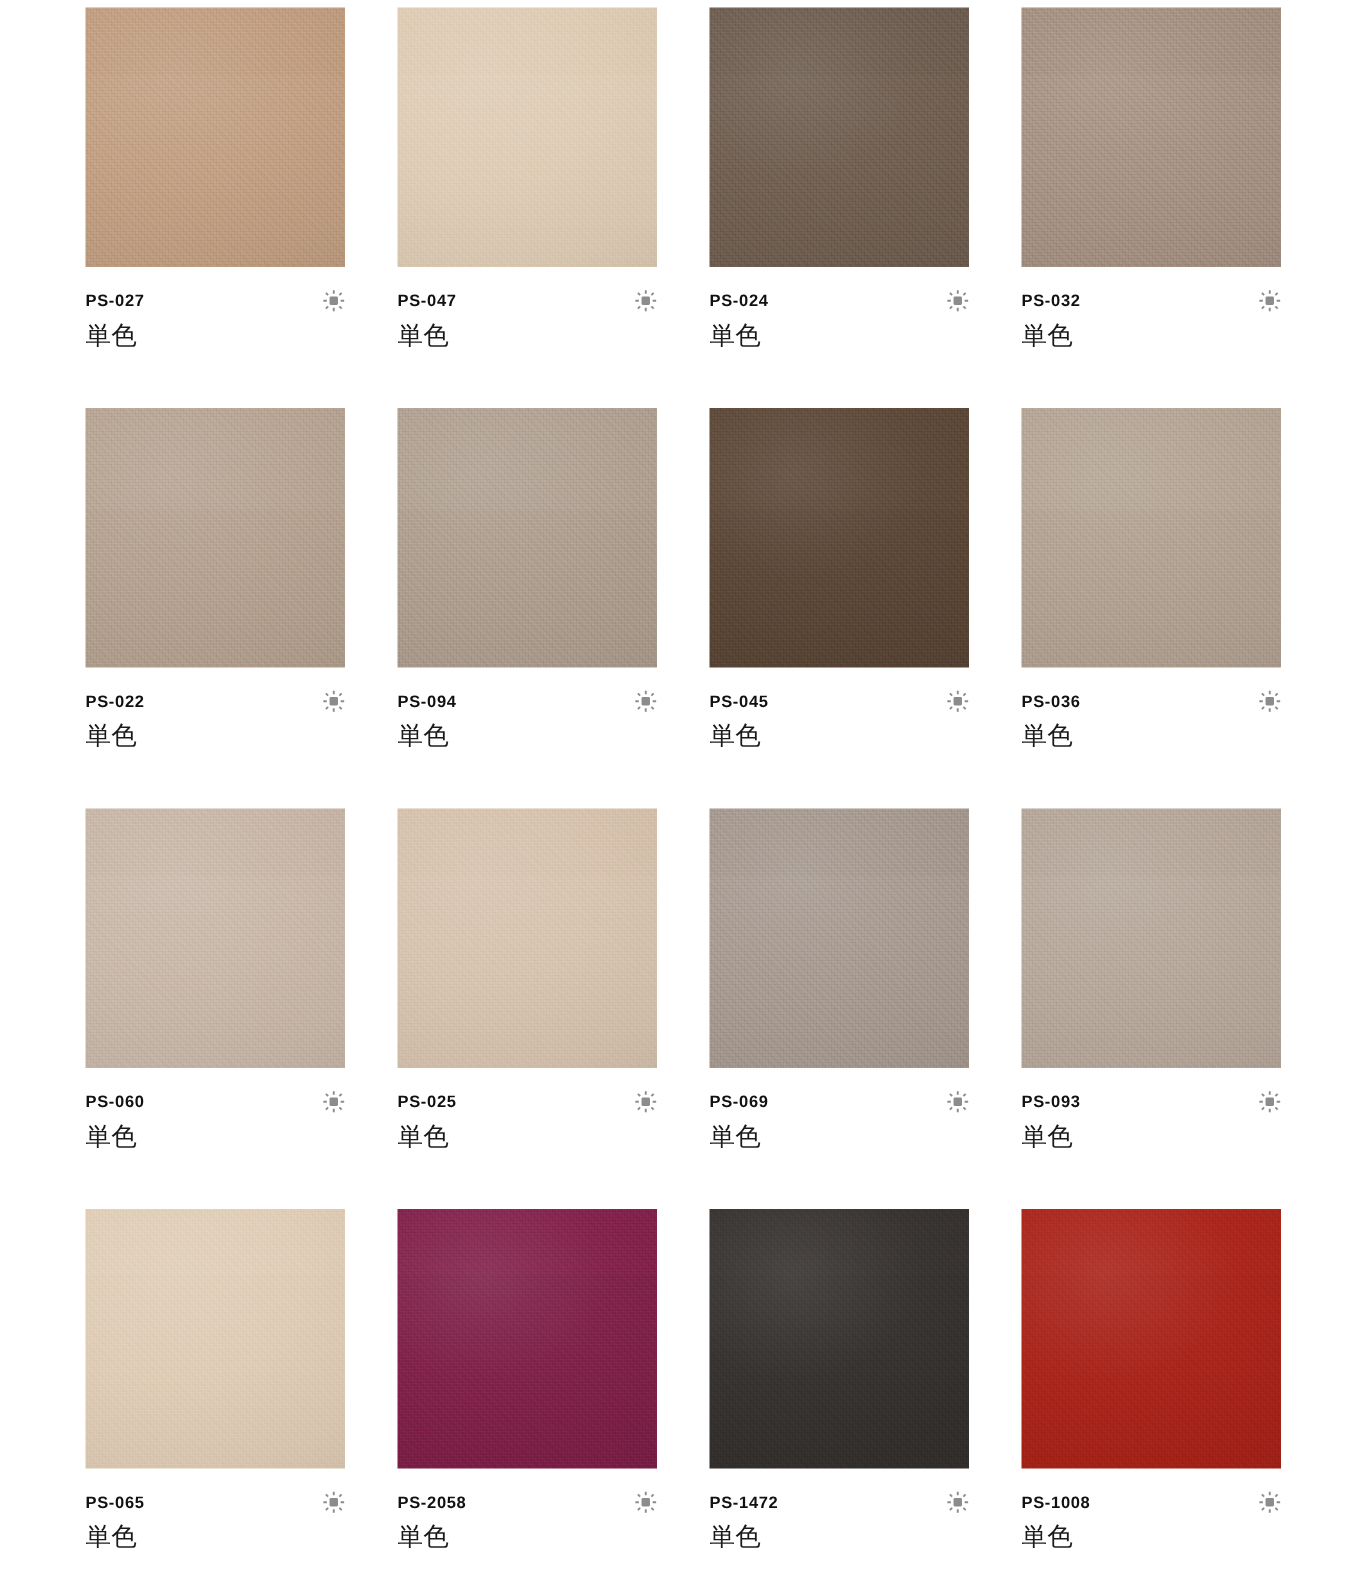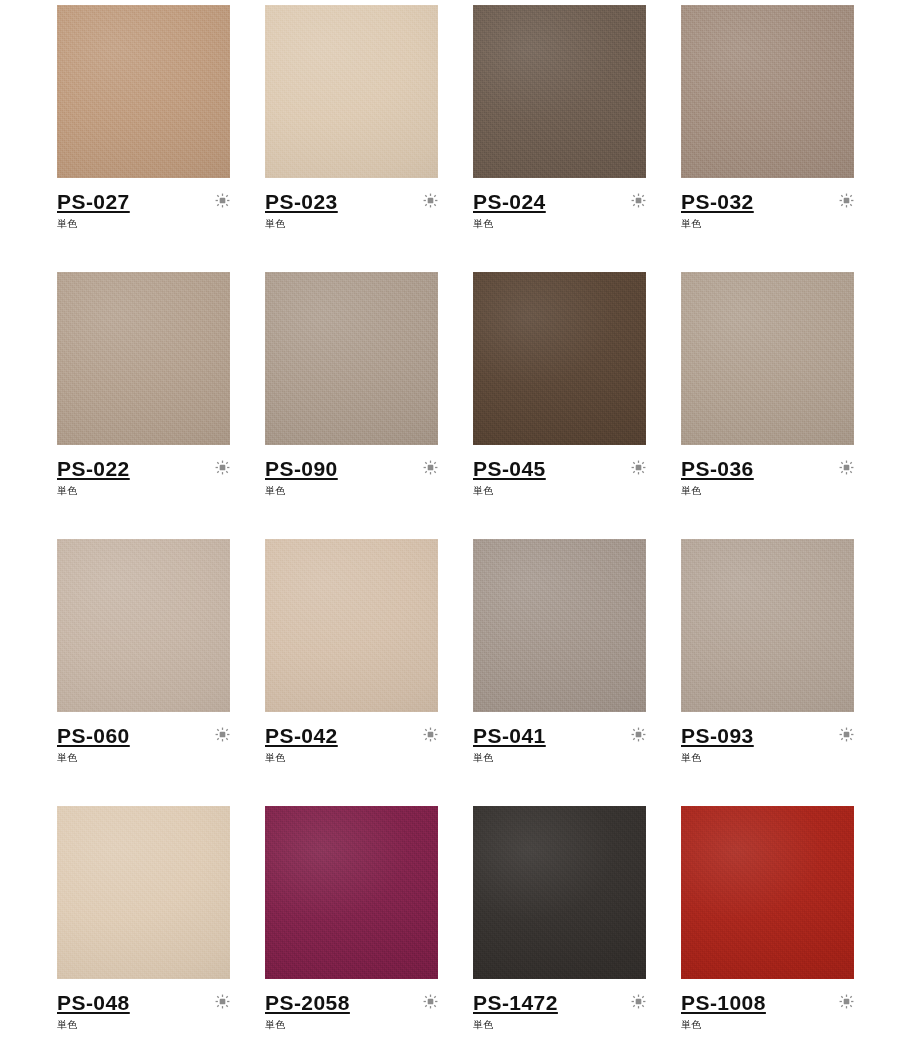--- a/index.html
+++ b/index.html
@@ -79,31 +79,30 @@
     pointer-events: none;
   }
 
   .swatch-meta {
     padding-top: 15px;
     position: relative;
     width: 173px;
   }
 
   .swatch-code {
-    font-size: 21px;
+    font-size: 11px;
     font-weight: bold;
     color: #111111;
     letter-spacing: 0.45px;
     line-height: 17px;
     white-space: nowrap;
-    text-decoration: underline;
   }
 
   .swatch-subtitle {
-    font-size: 10px;
+    font-size: 17px;
     color: #1a1a1a;
     line-height: 14px;
     margin-top: 7px;
     letter-spacing: 0.2px;
   }
 
   .sun-icon {
     position: absolute;
     right: 0px;
     top: 15px;
@@ -132,21 +131,21 @@
             <line x1="12.0" y1="12.0" x2="13.6" y2="13.6"></line>
             <line x1="13.6" y1="2.4" x2="12.0" y2="4.0"></line>
             <line x1="4.0" y1="12.0" x2="2.4" y2="13.6"></line>
           </g>
         </svg>
       </div>
     </article>
     <article class="swatch-card">
       <div class="swatch-chip" style="background-color:#ddcab2"></div>
       <div class="swatch-meta">
-        <div class="swatch-code">PS-023</div>
+        <div class="swatch-code">PS-047</div>
         <div class="swatch-subtitle">単色</div>
         <svg class="sun-icon" viewBox="0 0 16 16" aria-hidden="true">
           <rect x="5" y="5" width="6" height="6" rx="1" fill="#8c8c8c"></rect>
           <g stroke="#8c8c8c" stroke-width="1.35" stroke-linecap="butt">
             <line x1="8" y1="0.6" x2="8" y2="3.1"></line>
             <line x1="8" y1="12.9" x2="8" y2="15.4"></line>
             <line x1="0.6" y1="8" x2="3.1" y2="8"></line>
             <line x1="12.9" y1="8" x2="15.4" y2="8"></line>
             <line x1="2.4" y1="2.4" x2="4.0" y2="4.0"></line>
             <line x1="12.0" y1="12.0" x2="13.6" y2="13.6"></line>
@@ -212,21 +211,21 @@
             <line x1="12.0" y1="12.0" x2="13.6" y2="13.6"></line>
             <line x1="13.6" y1="2.4" x2="12.0" y2="4.0"></line>
             <line x1="4.0" y1="12.0" x2="2.4" y2="13.6"></line>
           </g>
         </svg>
       </div>
     </article>
     <article class="swatch-card">
       <div class="swatch-chip" style="background-color:#ac9c8d"></div>
       <div class="swatch-meta">
-        <div class="swatch-code">PS-090</div>
+        <div class="swatch-code">PS-094</div>
         <div class="swatch-subtitle">単色</div>
         <svg class="sun-icon" viewBox="0 0 16 16" aria-hidden="true">
           <rect x="5" y="5" width="6" height="6" rx="1" fill="#8c8c8c"></rect>
           <g stroke="#8c8c8c" stroke-width="1.35" stroke-linecap="butt">
             <line x1="8" y1="0.6" x2="8" y2="3.1"></line>
             <line x1="8" y1="12.9" x2="8" y2="15.4"></line>
             <line x1="0.6" y1="8" x2="3.1" y2="8"></line>
             <line x1="12.9" y1="8" x2="15.4" y2="8"></line>
             <line x1="2.4" y1="2.4" x2="4.0" y2="4.0"></line>
             <line x1="12.0" y1="12.0" x2="13.6" y2="13.6"></line>
@@ -292,41 +291,41 @@
             <line x1="12.0" y1="12.0" x2="13.6" y2="13.6"></line>
             <line x1="13.6" y1="2.4" x2="12.0" y2="4.0"></line>
             <line x1="4.0" y1="12.0" x2="2.4" y2="13.6"></line>
           </g>
         </svg>
       </div>
     </article>
     <article class="swatch-card">
       <div class="swatch-chip" style="background-color:#d5c0ab"></div>
       <div class="swatch-meta">
-        <div class="swatch-code">PS-042</div>
+        <div class="swatch-code">PS-025</div>
         <div class="swatch-subtitle">単色</div>
         <svg class="sun-icon" viewBox="0 0 16 16" aria-hidden="true">
           <rect x="5" y="5" width="6" height="6" rx="1" fill="#8c8c8c"></rect>
           <g stroke="#8c8c8c" stroke-width="1.35" stroke-linecap="butt">
             <line x1="8" y1="0.6" x2="8" y2="3.1"></line>
             <line x1="8" y1="12.9" x2="8" y2="15.4"></line>
             <line x1="0.6" y1="8" x2="3.1" y2="8"></line>
             <line x1="12.9" y1="8" x2="15.4" y2="8"></line>
             <line x1="2.4" y1="2.4" x2="4.0" y2="4.0"></line>
             <line x1="12.0" y1="12.0" x2="13.6" y2="13.6"></line>
             <line x1="13.6" y1="2.4" x2="12.0" y2="4.0"></line>
             <line x1="4.0" y1="12.0" x2="2.4" y2="13.6"></line>
           </g>
         </svg>
       </div>
     </article>
     <article class="swatch-card">
       <div class="swatch-chip" style="background-color:#a3968c"></div>
       <div class="swatch-meta">
-        <div class="swatch-code">PS-041</div>
+        <div class="swatch-code">PS-069</div>
         <div class="swatch-subtitle">単色</div>
         <svg class="sun-icon" viewBox="0 0 16 16" aria-hidden="true">
           <rect x="5" y="5" width="6" height="6" rx="1" fill="#8c8c8c"></rect>
           <g stroke="#8c8c8c" stroke-width="1.35" stroke-linecap="butt">
             <line x1="8" y1="0.6" x2="8" y2="3.1"></line>
             <line x1="8" y1="12.9" x2="8" y2="15.4"></line>
             <line x1="0.6" y1="8" x2="3.1" y2="8"></line>
             <line x1="12.9" y1="8" x2="15.4" y2="8"></line>
             <line x1="2.4" y1="2.4" x2="4.0" y2="4.0"></line>
             <line x1="12.0" y1="12.0" x2="13.6" y2="13.6"></line>
@@ -352,21 +351,21 @@
             <line x1="12.0" y1="12.0" x2="13.6" y2="13.6"></line>
             <line x1="13.6" y1="2.4" x2="12.0" y2="4.0"></line>
             <line x1="4.0" y1="12.0" x2="2.4" y2="13.6"></line>
           </g>
         </svg>
       </div>
     </article>
     <article class="swatch-card">
       <div class="swatch-chip" style="background-color:#decbb4"></div>
       <div class="swatch-meta">
-        <div class="swatch-code">PS-048</div>
+        <div class="swatch-code">PS-065</div>
         <div class="swatch-subtitle">単色</div>
         <svg class="sun-icon" viewBox="0 0 16 16" aria-hidden="true">
           <rect x="5" y="5" width="6" height="6" rx="1" fill="#8c8c8c"></rect>
           <g stroke="#8c8c8c" stroke-width="1.35" stroke-linecap="butt">
             <line x1="8" y1="0.6" x2="8" y2="3.1"></line>
             <line x1="8" y1="12.9" x2="8" y2="15.4"></line>
             <line x1="0.6" y1="8" x2="3.1" y2="8"></line>
             <line x1="12.9" y1="8" x2="15.4" y2="8"></line>
             <line x1="2.4" y1="2.4" x2="4.0" y2="4.0"></line>
             <line x1="12.0" y1="12.0" x2="13.6" y2="13.6"></line>

